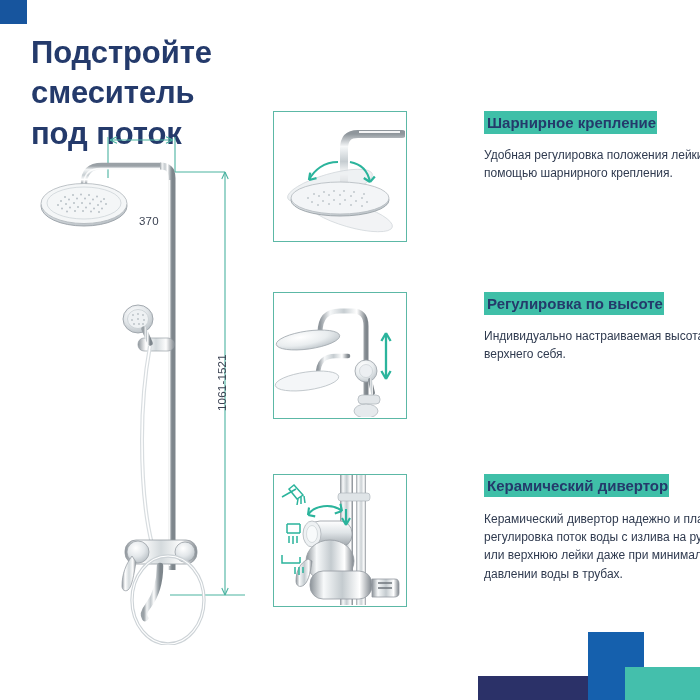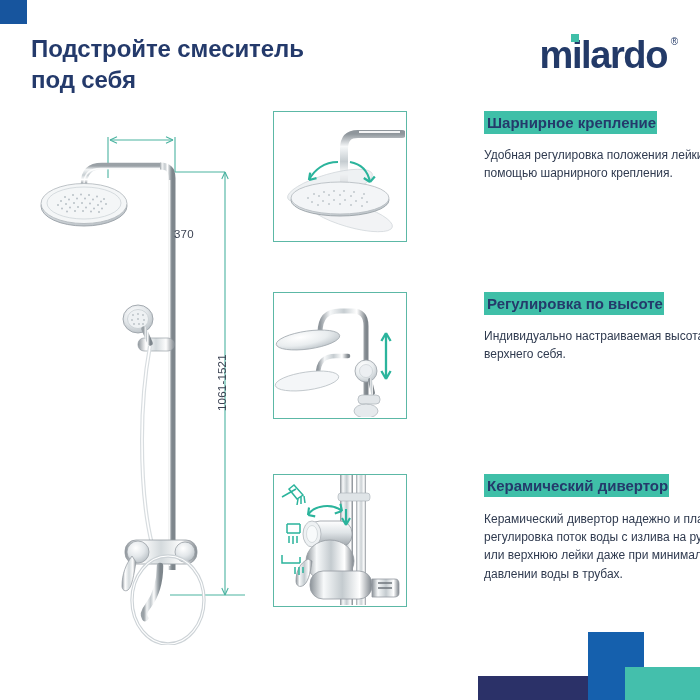--- a/index.html
+++ b/index.html
@@ -13,21 +13,21 @@
 
   
   .corner-tl{position:absolute;left:0;top:0;width:27px;height:24px;background:#17559e;}
   .corner-navy{position:absolute;left:478px;top:676px;width:222px;height:24px;background:#2b3168;}
   .corner-blue{position:absolute;left:588px;top:632px;width:56px;height:68px;background:#1560ad;}
   .corner-teal{position:absolute;left:625px;top:667px;width:75px;height:33px;background:#44bfac;}
 
   
   .title{
     position:absolute;left:31px;top:33px;width:330px;
-    font-size:24px;font-weight:bold;line-height:1.30;
+    font-size:31px;font-weight:bold;line-height:1.30;
     color:#243a6b;letter-spacing:-0.1px;
   }
   .logo{
     position:absolute;right:33px;top:36px;
     font-size:38px;font-weight:bold;color:#233a68;
     letter-spacing:-1.4px;line-height:1;
   }
   .logo .dot{
     position:absolute;left:31.5px;top:-2px;width:8px;height:8px;background:#3fbfa8;
   }
@@ -36,21 +36,21 @@
   }
   .logo .word{position:relative;display:inline-block;}
 
   
   .product{position:absolute;left:20px;top:100px;width:245px;height:545px;}
   .product svg{display:block;}
   .dim-label{
     position:absolute;font-size:11.5px;color:#3c4353;
     font-family:"Liberation Sans","DejaVu Sans",sans-serif;letter-spacing:.2px;
   }
-  .dim-w{left:119px;top:128px;margin-left:35px;}
+  .dim-w{left:119px;top:115px;}
   .dim-h{
     left:196px;top:311px;transform:rotate(-90deg);transform-origin:left top;
     white-space:nowrap;
   }
 
   
   .feature{position:absolute;left:273px;}
   .f1{top:111px;}
   .f2{top:292px;}
   .f3{top:474px;}
@@ -87,30 +87,23 @@
 
 <div class="stage">
 
   <div class="corner-tl"></div>
   <div class="corner-navy"></div>
   <div class="corner-blue"></div>
   <div class="corner-teal"></div>
 
   <div class="title">
     <div>Подстройте смеситель</div>
-    <div>под себя</div>
+    <div>под поток</div>
   </div>
 
-  <div class="logo">
-    <span class="word">
-      <span>milardo</span>
-      <span class="dot"></span>
-      <span class="reg">®</span>
-    </span>
-  </div>
 
   <div class="product">
     <svg width="245" height="545" viewBox="0 0 245 545">
       <defs>
         <linearGradient id="chrome" x1="0" y1="0" x2="1" y2="0">
           <stop offset="0%" stop-color="#9aa1a6"></stop>
           <stop offset="18%" stop-color="#f2f4f5"></stop>
           <stop offset="42%" stop-color="#c3c9cd"></stop>
           <stop offset="62%" stop-color="#ffffff"></stop>
           <stop offset="85%" stop-color="#a6adb2"></stop>

